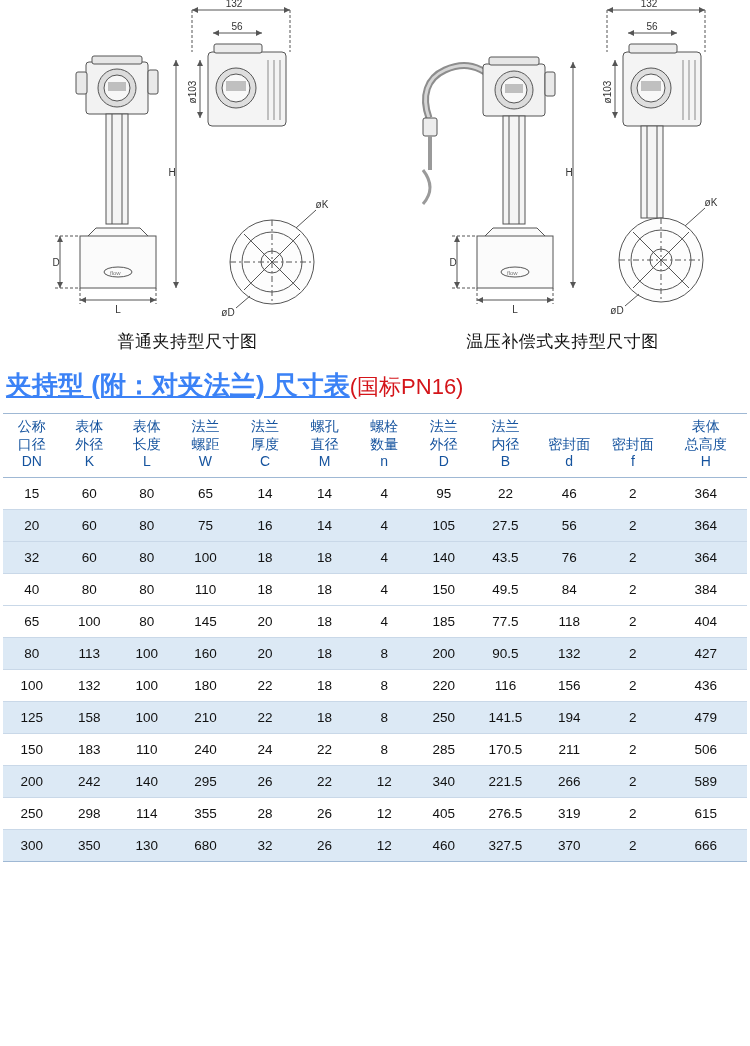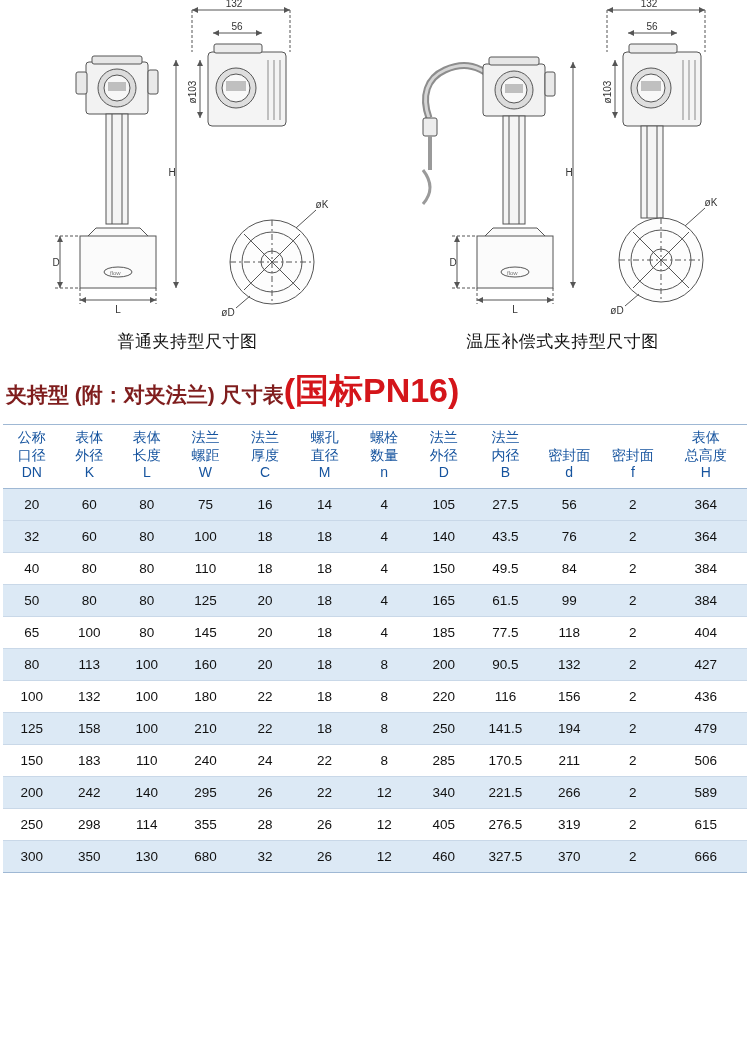--- a/index.html
+++ b/index.html
@@ -46,28 +46,29 @@
   }
   .caption.left { left: 0; }
   .caption.right { left: 375px; }
 
   
   .title-row {
     padding: 4px 0 10px 6px;
     white-space: nowrap;
   }
   .title-main {
-    font-size: 21px;
+    font-size: 26px;
     font-weight: bold;
-    color: #7f1d1d;
+    color: #3b82f6;
     letter-spacing: 0px;
+    text-decoration: underline;
   }
   .title-accent {
-    font-size: 34px;
-    font-weight: bold;
+    font-size: 22px;
+    font-weight: normal;
     color: #d4151a;
     letter-spacing: 0px;
   }
 
   
   table.spec {
     border-collapse: collapse;
     width: 744px;
     margin: 0 3px;
     table-layout: fixed;
@@ -373,20 +374,34 @@
         <span class="hd">f</span>
       </th>
       <th>
         <span class="hd">表体</span>
         <span class="hd">总高度</span>
         <span class="hd">H</span>
       </th>
     </tr>
   </thead>
   <tbody>
+    <tr>
+      <td>15</td>
+      <td>60</td>
+      <td>80</td>
+      <td>65</td>
+      <td>14</td>
+      <td>14</td>
+      <td>4</td>
+      <td>95</td>
+      <td>22</td>
+      <td>46</td>
+      <td>2</td>
+      <td>364</td>
+    </tr>
     <tr class="alt">
       <td>20</td>
       <td>60</td>
       <td>80</td>
       <td>75</td>
       <td>16</td>
       <td>14</td>
       <td>4</td>
       <td>105</td>
       <td>27.5</td>
@@ -412,34 +427,20 @@
       <td>40</td>
       <td>80</td>
       <td>80</td>
       <td>110</td>
       <td>18</td>
       <td>18</td>
       <td>4</td>
       <td>150</td>
       <td>49.5</td>
       <td>84</td>
-      <td>2</td>
-      <td>384</td>
-    </tr>
-    <tr class="alt">
-      <td>50</td>
-      <td>80</td>
-      <td>80</td>
-      <td>125</td>
-      <td>20</td>
-      <td>18</td>
-      <td>4</td>
-      <td>165</td>
-      <td>61.5</td>
-      <td>99</td>
       <td>2</td>
       <td>384</td>
     </tr>
     <tr>
       <td>65</td>
       <td>100</td>
       <td>80</td>
       <td>145</td>
       <td>20</td>
       <td>18</td>

